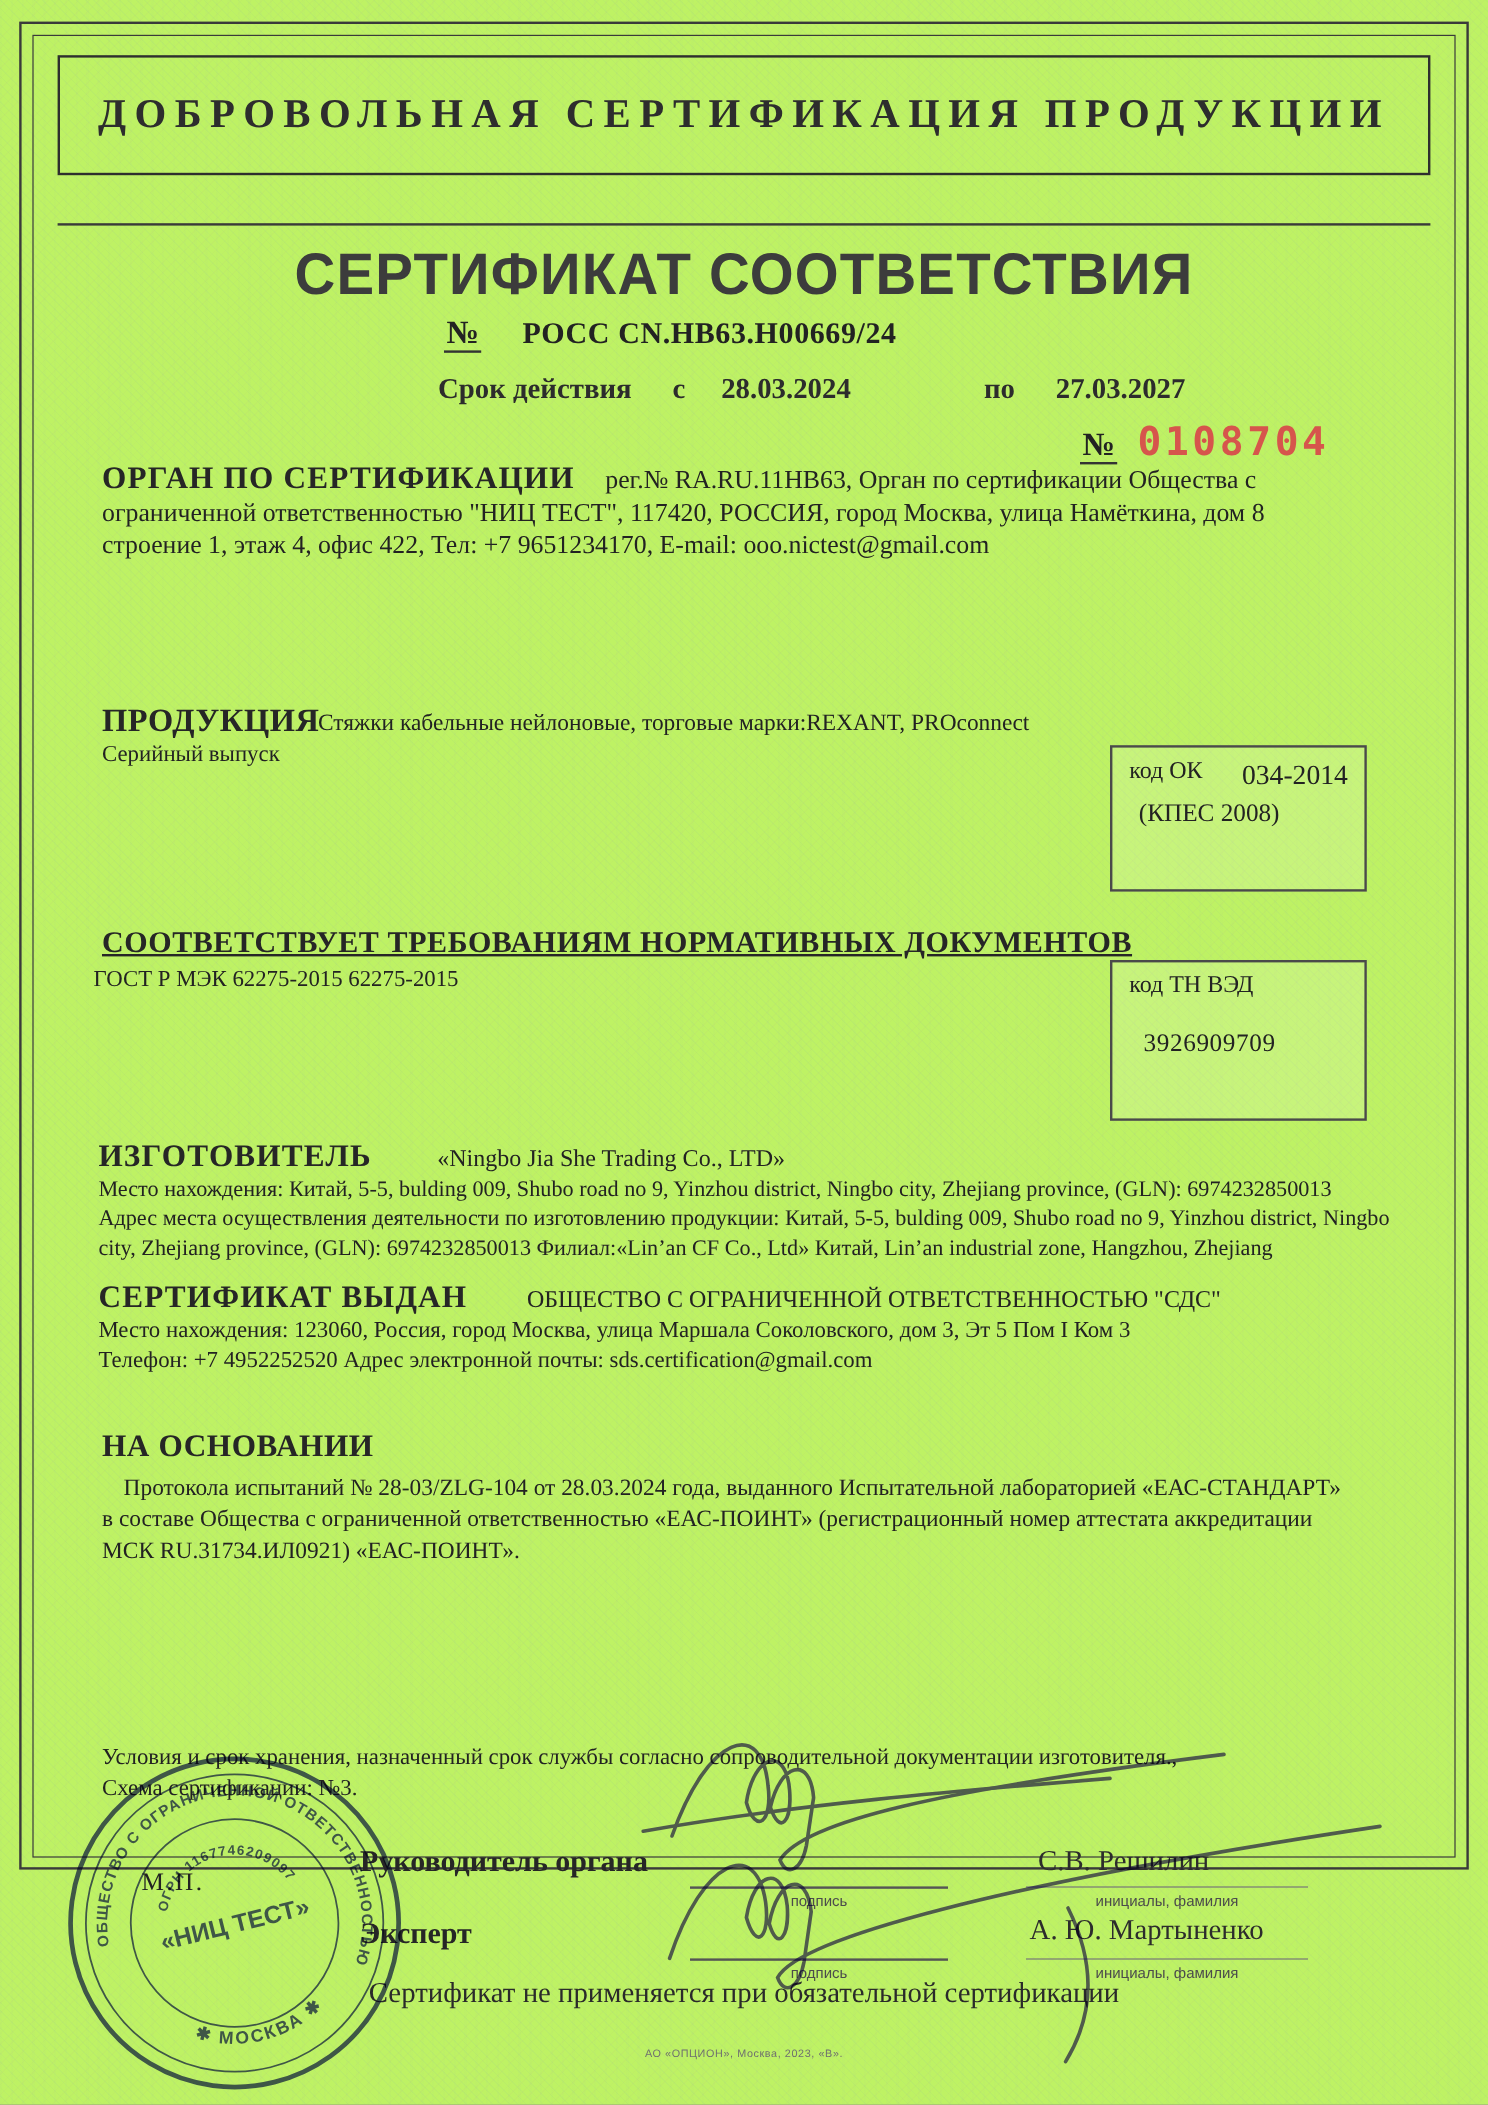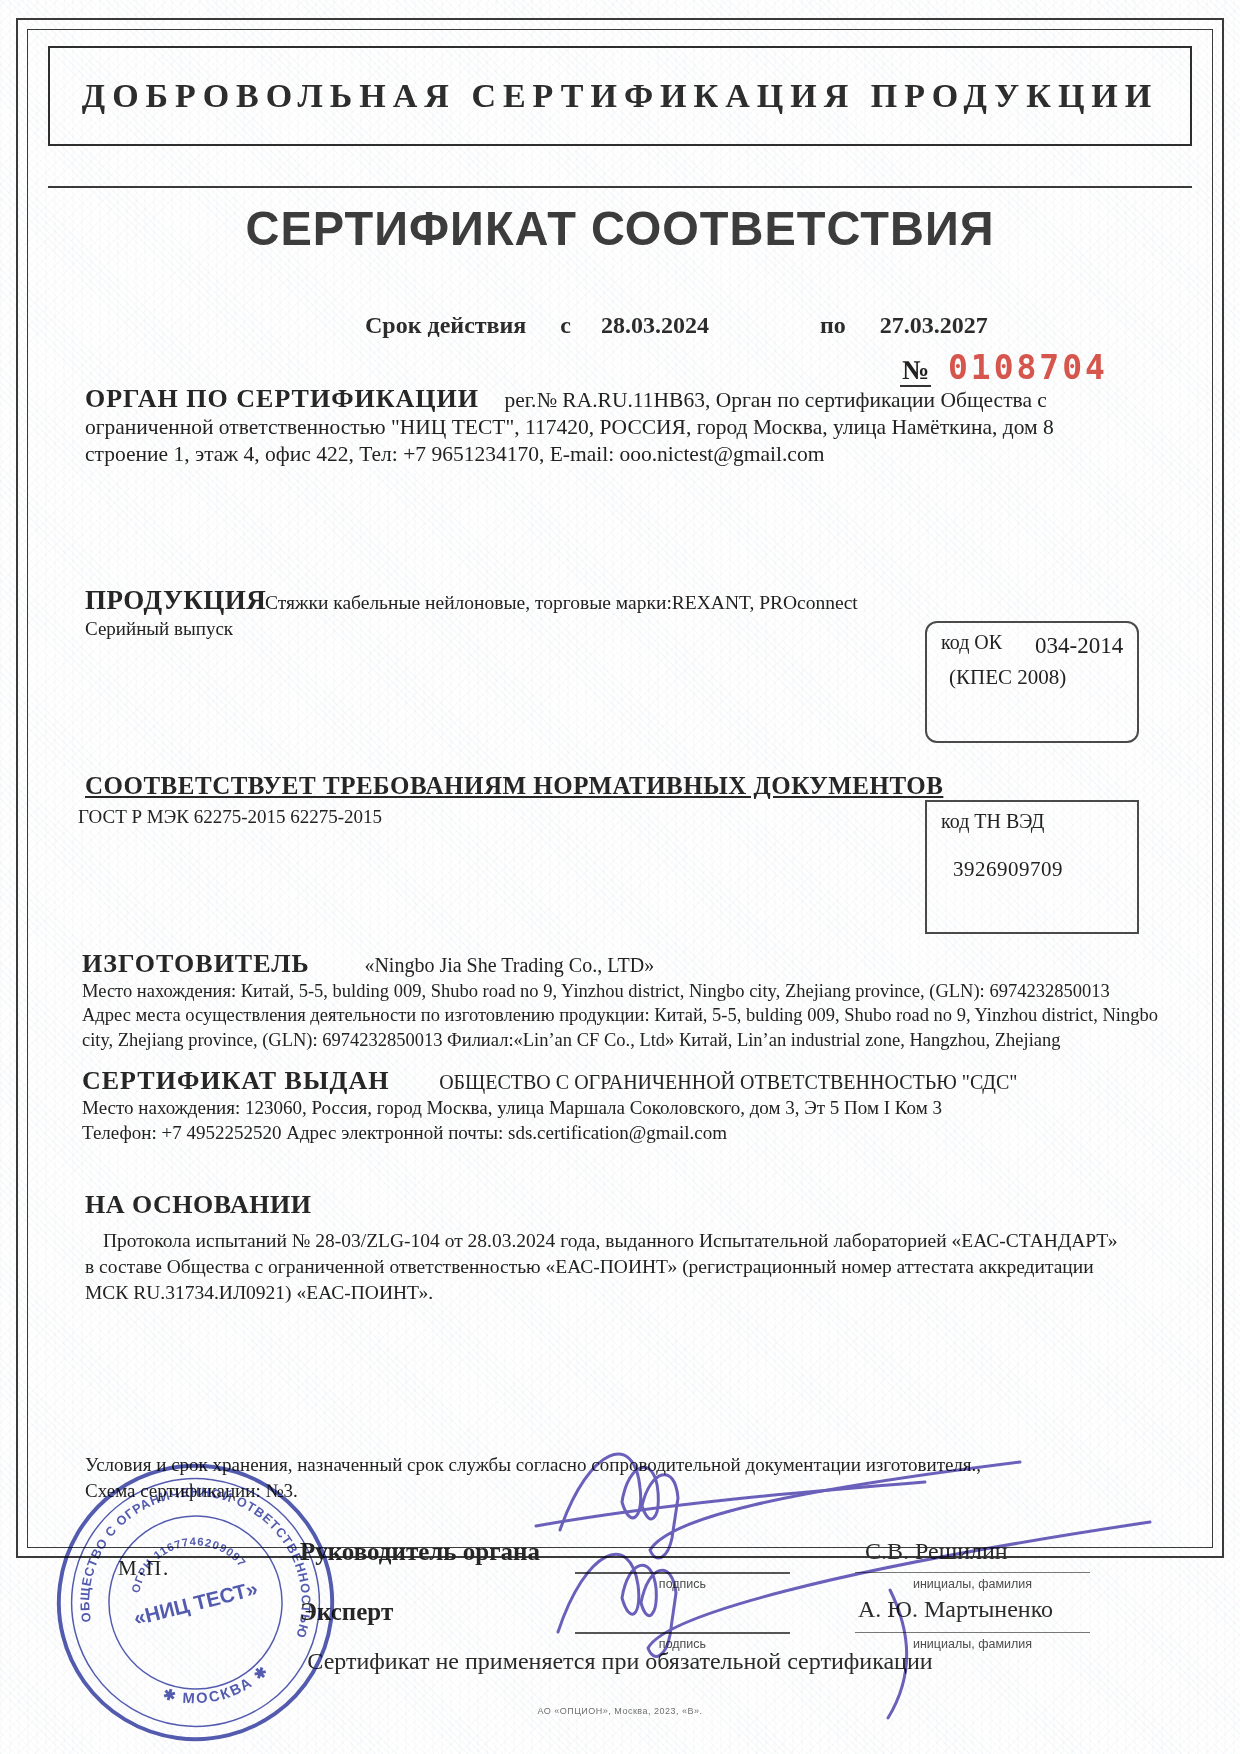--- a/index.html
+++ b/index.html
@@ -1,18 +1,18 @@
 <!DOCTYPE html>
 <html><head>
 <meta charset="utf-8">
 <style>
   html,body{margin:0;padding:0;background:#888;}
   #page{
     position:relative;width:1240px;height:1754px;margin:0 auto;
-    background:#ffffff;overflow:hidden;
+    background:#bef264;overflow:hidden;
     font-family:"Liberation Serif",serif;color:#222;
   }
   .texture{
     position:absolute;inset:0;z-index:0;pointer-events:none;
     background:
       repeating-linear-gradient(45deg, rgba(110,160,185,.055) 0 1px, transparent 1px 5px),
       repeating-linear-gradient(-45deg, rgba(190,130,150,.045) 0 1px, transparent 1px 6px),
       repeating-linear-gradient(90deg, rgba(140,170,180,.03) 0 2px, transparent 2px 9px);
   }
   .abs{position:absolute;z-index:2;}
@@ -43,21 +43,21 @@
     color:#d6554c;font-size:33px;letter-spacing:3px;margin-left:10px;
   }
   .para{margin:0;}
   .org-block{left:85px;top:385px;width:1005px;font-size:21.5px;line-height:27px;text-align:left;}
   .org-block b{font-size:26px;letter-spacing:1px;margin-right:20px;}
   .h-serif{font-weight:bold;color:#262626;}
   .prod-head{left:85px;top:585px;font-size:27px;letter-spacing:.5px;}
   .prod-type{left:85px;top:618px;font-size:19px;}
   .prod-desc{left:265px;top:590px;width:600px;font-size:19.5px;line-height:25px;}
   .code-box{border:2px solid #4a4a4a;background:rgba(255,255,255,.15);}
-  .ok-box{left:925px;top:621px;width:210px;height:118px;border-radius:12px;}
+  .ok-box{left:925px;top:621px;width:210px;height:118px;}
   .ok-box .lab{position:absolute;left:14px;top:8px;font-size:20px;}
   .ok-box .val{position:absolute;left:108px;top:10px;font-size:23px;}
   .ok-box .note{position:absolute;left:22px;top:42px;font-size:21px;}
   .conf-head{left:85px;top:772px;font-size:25px;letter-spacing:.5px;text-decoration:underline;}
   .conf-std{left:78px;top:806px;font-size:19px;}
   .tnved-box{left:925px;top:800px;width:210px;height:130px;}
   .tnved-box .lab{position:absolute;left:14px;top:8px;font-size:20px;}
   .tnved-box .val{position:absolute;left:26px;top:55px;font-size:21px;letter-spacing:.5px;}
   .manu-block{left:82px;top:952px;width:1078px;font-size:18.5px;line-height:24.5px;}
   .manu-block .head-line b{font-size:26px;letter-spacing:1px;margin-right:50px;}
@@ -99,20 +99,24 @@
   <div class="frame-outer"></div>
   <div class="frame-inner"></div>
 
   <div class="abs header-box">
     <span>ДОБРОВОЛЬНАЯ СЕРТИФИКАЦИЯ ПРОДУКЦИИ</span>
   </div>
   <div class="abs header-underline"></div>
 
   <div class="abs doc-title">СЕРТИФИКАТ СООТВЕТСТВИЯ</div>
 
+  <div class="abs certnum">
+    <span class="no">№</span>
+    <span class="val">РОСС CN.HB63.H00669/24</span>
+  </div>
 
   <div class="abs validity">
     <span class="lab">Срок действия</span>
     <span class="pre">с</span>
     <span>28.03.2024</span>
     <span class="to-lab">по</span>
     <span>27.03.2027</span>
   </div>
 
   <div class="abs serial">

